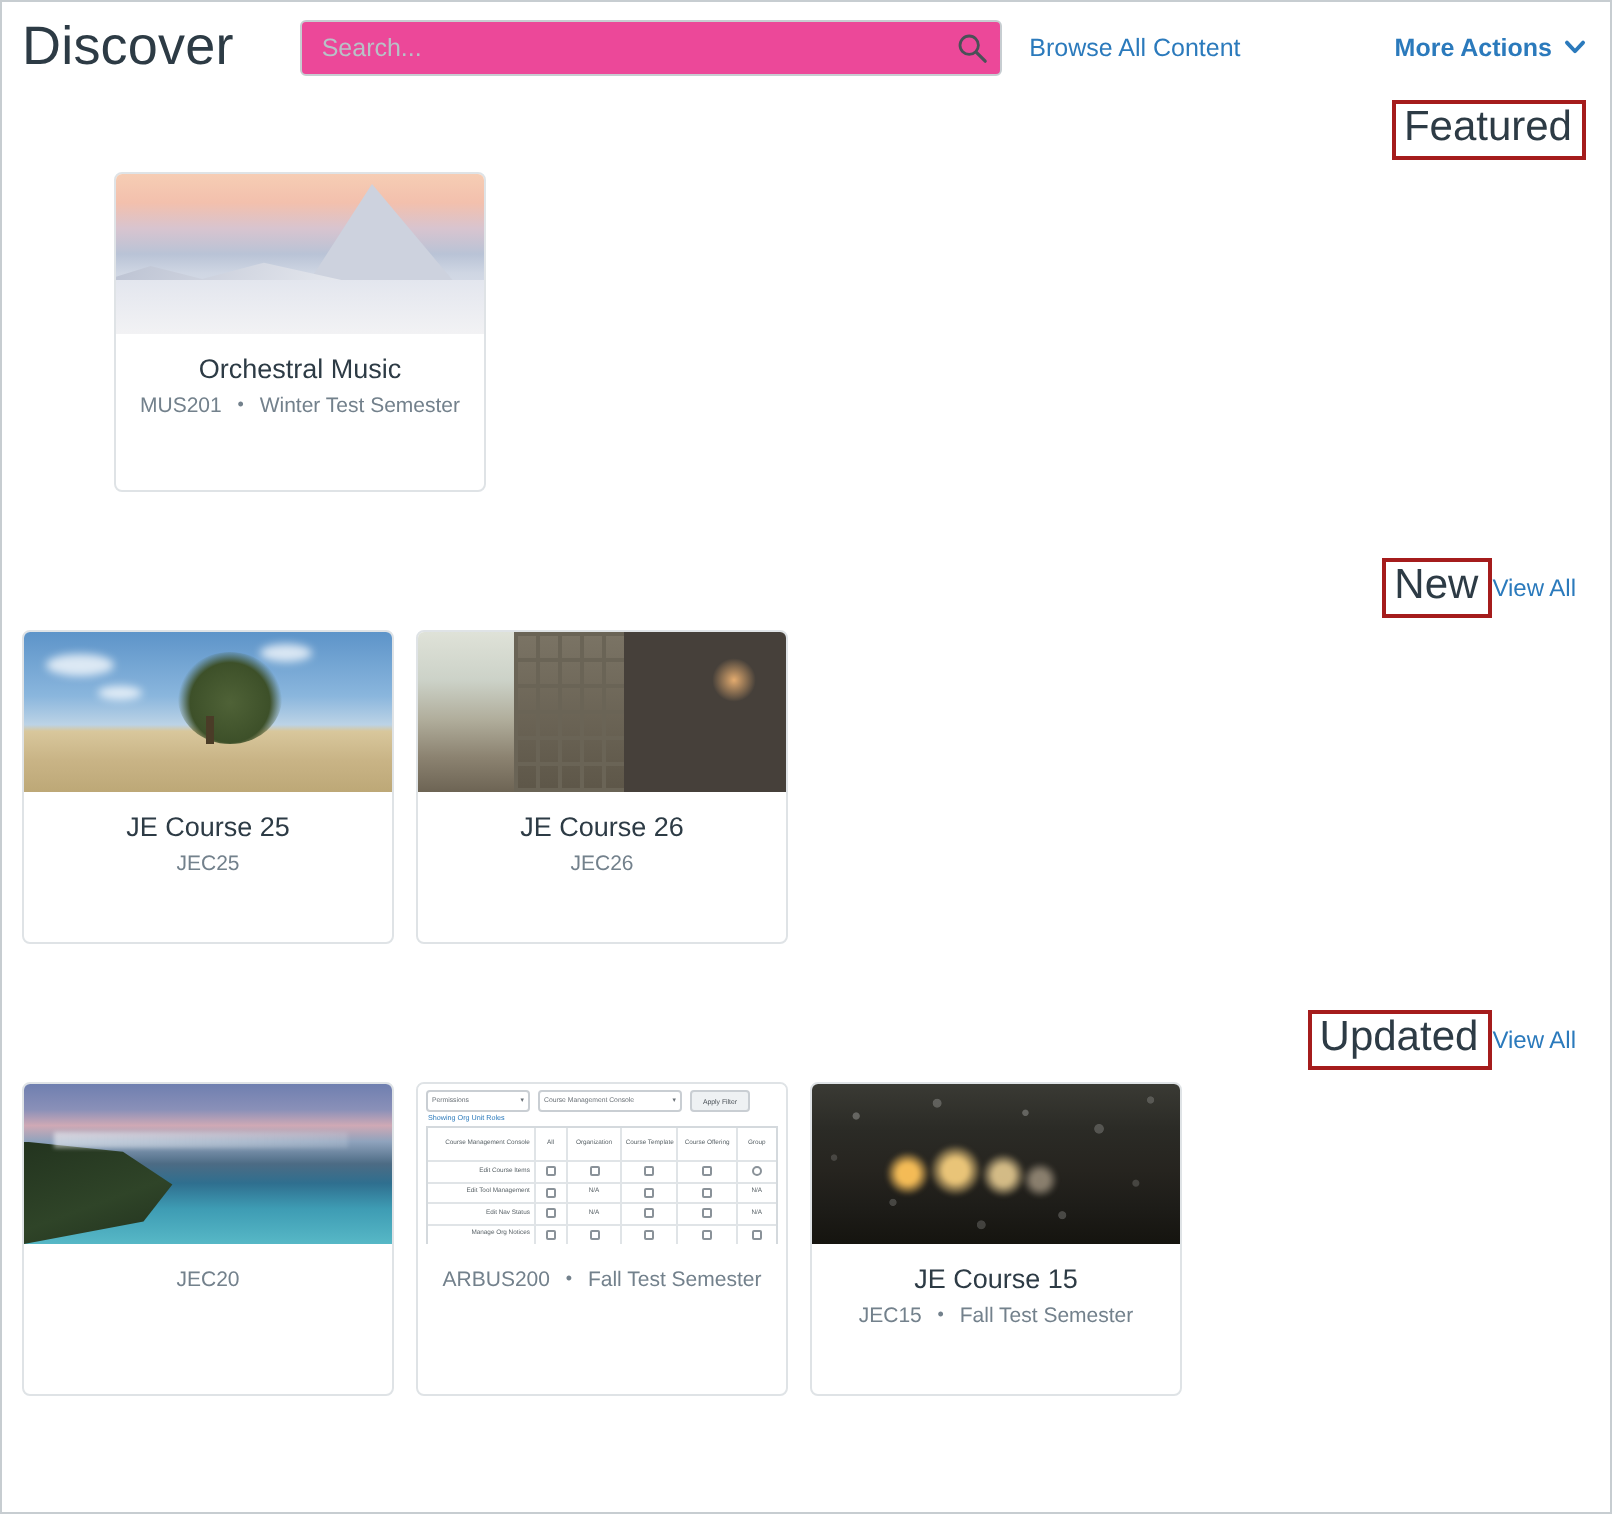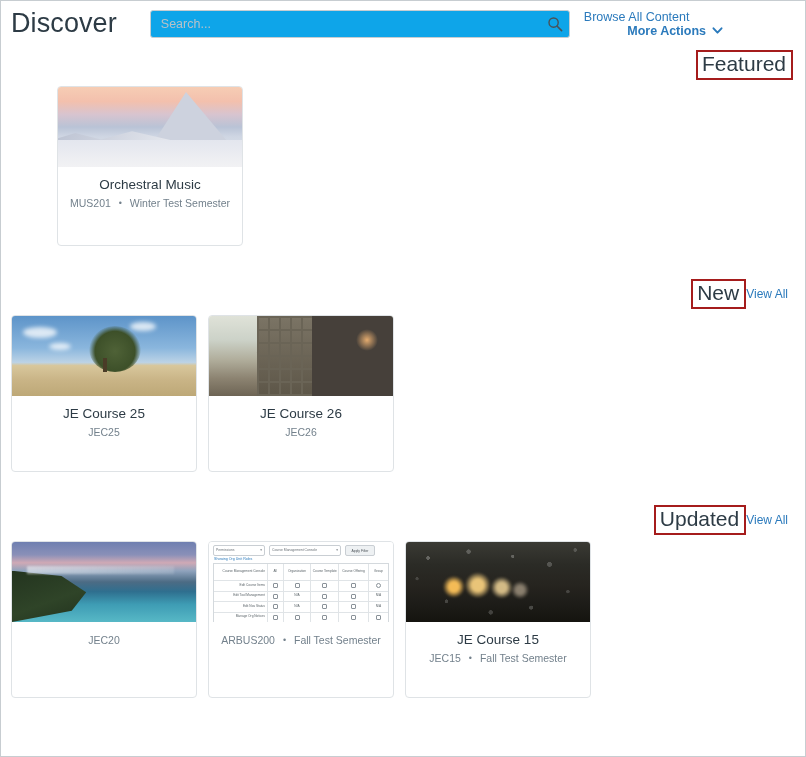--- a/index.html
+++ b/index.html
@@ -41,39 +41,38 @@
   }
   .search-input {
     width: 100%;
     height: 100%;
     border: 1px solid #c7cdd1;
     border-radius: 3px;
     padding: 0 30px 0 10px;
     font-size: 12.5px;
     font-family: "Liberation Sans", sans-serif;
     color: #2d3b45;
-    background: #0ea5e9;
+    background: #ec4899;
     outline: none;
   }
   .search-input::placeholder { color: #b8c1c7; }
   .search-icon {
     position: absolute;
     right: 7px; top: 50%;
     transform: translateY(-50%);
     width: 16px; height: 16px;
     pointer-events: none;
   }
   .search-icon svg { display: block; }
 
   .header-links {
     display: flex;
     align-items: center;
     margin-left: 14px;
     gap: 0;
-    flex-direction: column;
   }
   .hlink {
     color: #2b7abc;
     font-size: 12.5px;
     text-decoration: none;
     white-space: nowrap;
     cursor: pointer;
   }
   .browse-link { margin-right: 77px; }
   .more-actions {

